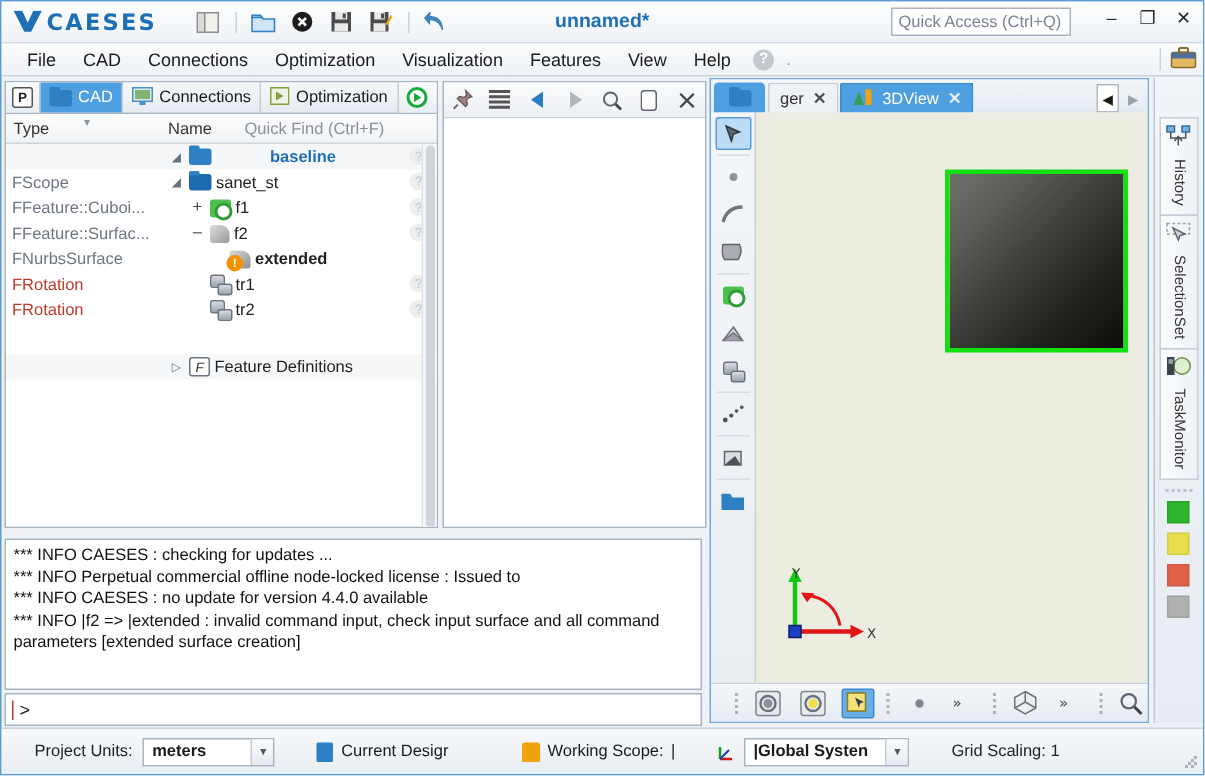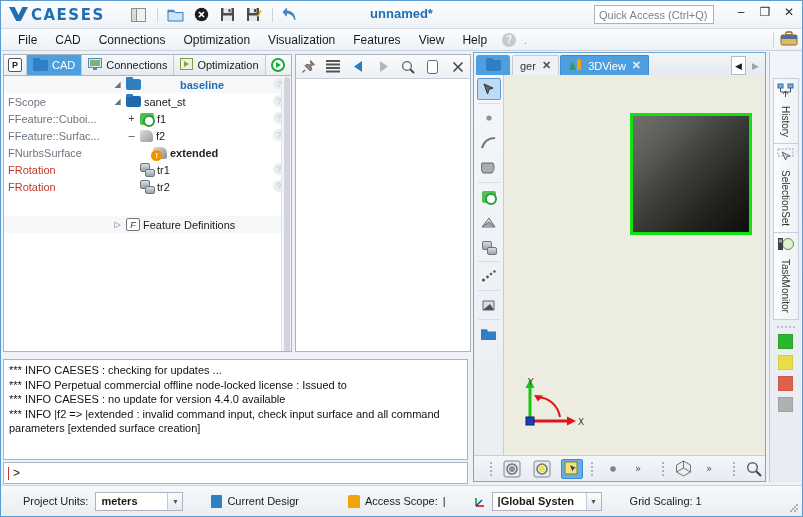--- a/index.html
+++ b/index.html
@@ -642,20 +642,26 @@
                     <path d="M4 3l5 3-5 3z" fill="#7fa33f"></path>
                   </svg>
               </span>
               <span>Optimization</span>
             </div>
             <div class="ttab-refresh">
               <span class="circ-green"></span>
             </div>
           </div>
 
+          <div class="tree-head">
+            <div class="th-type">Type</div>
+            <div class="th-chev">▾</div>
+            <div class="th-name">Name</div>
+            <div class="th-find">Quick Find (Ctrl+F)</div>
+          </div>
 
           <div class="tree-body">
 
             <div class="trow alt">
               <div class="t-type"></div>
               <div class="t-mid">
                 <span class="twist">◢</span>
                 <span class="ico ico-folder"></span>
                 <span class="t-label blue">baseline</span>
               </div>
@@ -1032,21 +1038,21 @@
     </div>
     <div class="sb-gap"></div>
     <div class="sb-item">
       <span class="sb-icon-doc"></span>
       <span>Current Desigr</span>
     </div>
     <div class="sb-gap"></div>
     <div class="sb-gap"></div>
     <div class="sb-item">
       <span class="sb-icon-scope"></span>
-      <span>Access Scope:</span>
+      <span>Working Scope:</span>
       <span>|</span>
     </div>
     <div class="sb-gap"></div>
     <div class="sb-item">
       <span class="sb-icon-axis">
         <svg width="13" height="13" viewBox="0 0 13 13">
             <line x1="2" y1="11" x2="2" y2="3" stroke="#12a012" stroke-width="1.6"></line>
             <line x1="2" y1="11" x2="10" y2="11" stroke="#d01414" stroke-width="1.6"></line>
             <line x1="2" y1="11" x2="8" y2="5" stroke="#1b3fc4" stroke-width="1.4"></line>
           </svg>

